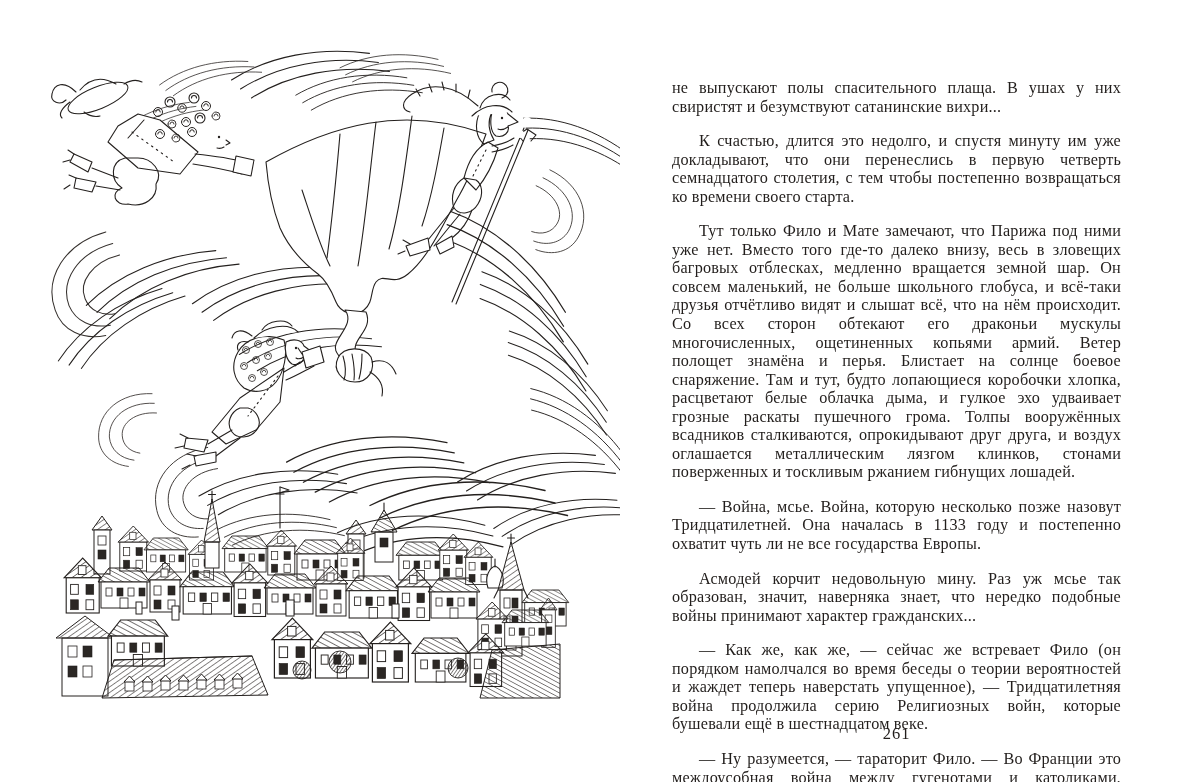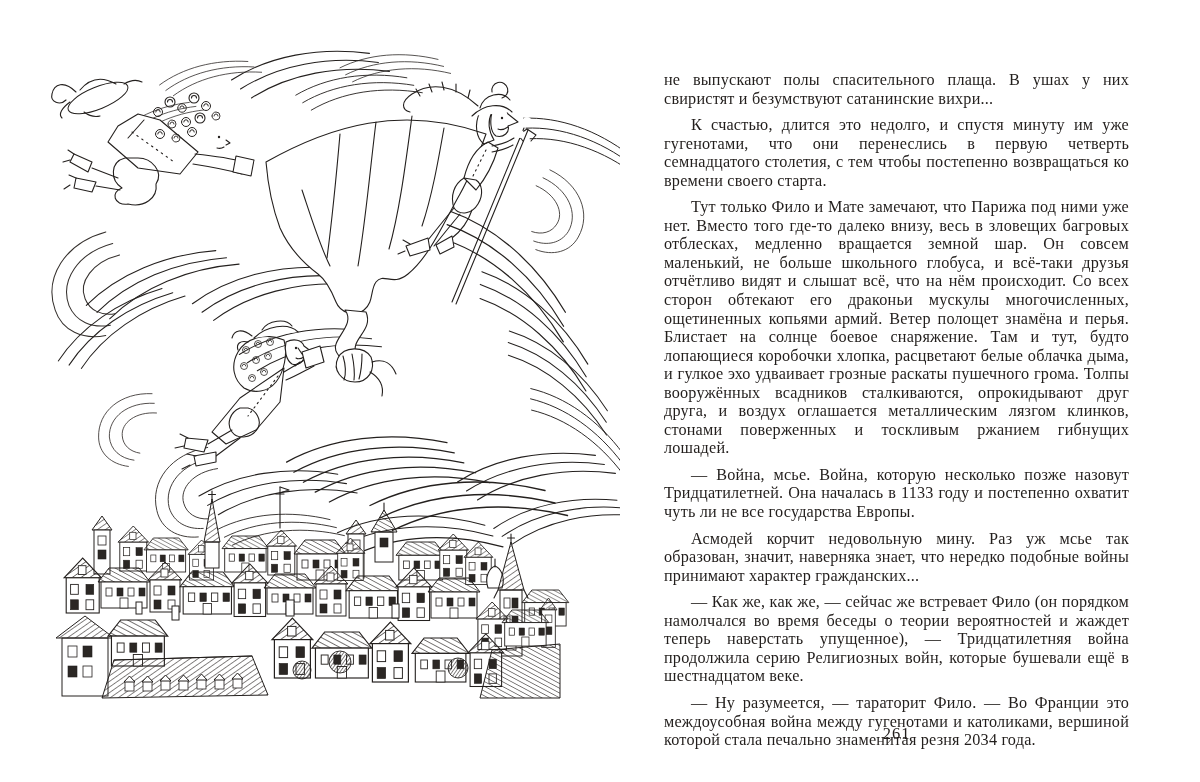--- a/index.html
+++ b/index.html
@@ -11,21 +11,21 @@
   }
   .spread{position:absolute;inset:0;}
   .left-page{position:absolute;left:0;top:0;width:640px;height:782px;}
   .illustration{position:absolute;left:40px;top:50px;width:580px;height:695px;}
   .right-page{position:absolute;left:0;top:0;width:1200px;height:782px;}
   .text-column{
     position:absolute;left:656px;top:63px;width:481px;
     font-size:16.2px;line-height:18.55px;letter-spacing:0.2px;
     text-align:justify;text-justify:inter-word;
   }
-  .text-column p{margin:8px;padding:0;text-indent:27px;}
+  .text-column p{margin:16px;padding:0;text-indent:27px;}
   .text-column p.cont{text-indent:0;}
   .page-number{
     position:absolute;left:656px;top:724px;width:481px;
     text-align:center;font-size:16.5px;letter-spacing:1px;
   }
   
   .ink path,.ink line,.ink polyline{fill:none;stroke:#24201e;stroke-width:1.1;stroke-linecap:round;stroke-linejoin:round;}
   .ink .fillw{fill:#ffffff;}
   .gust path{stroke-width:0.9;stroke:#35302d;}
   .wall{fill:#ffffff;stroke:#24201e;stroke-width:1;}
@@ -372,21 +372,21 @@
         <circle class="bush" cx="300" cy="612" r="11"></circle>
         <circle class="bush" cx="262" cy="620" r="9"></circle>
         <circle class="bush" cx="418" cy="618" r="10"></circle>
       </g>
     </svg>
   </div>
 
   <div class="right-page">
     <div class="text-column">
       <p class="cont">не выпускают полы спасительного плаща. В ушах у них свиристят и безумствуют сатанинские вихри...</p>
-      <p>К счастью, длится это недолго, и спустя минуту им уже гугенотами, что они перенеслись в первую четверть семнадцатого столетия, с тем чтобы постепенно возвращаться ко времени своего старта.</p>
+      <p>К счастью, длится это недолго, и спустя минуту им уже докладывают, что они перенеслись в первую четверть семнадцатого столетия, с тем чтобы постепенно возвращаться ко времени своего старта.</p>
       <p>Тут только Фило и Мате замечают, что Парижа под ними уже нет. Вместо того где-то далеко внизу, весь в зловещих багровых отблесках, медленно вращается земной шар. Он совсем маленький, не больше школьного глобуса, и всё-таки друзья отчётливо видят и слышат всё, что на нём происходит. Со всех сторон обтекают его драконьи мускулы многочисленных, ощетиненных копьями армий. Ветер полощет знамёна и перья. Блистает на солнце боевое снаряжение. Там и тут, будто лопающиеся коробочки хлопка, расцветают белые облачка дыма, и гулкое эхо удваивает грозные раскаты пушечного грома. Толпы вооружённых всадников сталкиваются, опрокидывают друг друга, и воздух оглашается металлическим лязгом клинков, стонами поверженных и тоскливым ржанием гибнущих лошадей.</p>
       <p>— Война, мсье. Война, которую несколько позже назовут Тридцатилетней. Она началась в 1133 году и постепенно охватит чуть ли не все государства Европы.</p>
       <p>Асмодей корчит недовольную мину. Раз уж мсье так образован, значит, наверняка знает, что нередко подобные войны принимают характер гражданских...</p>
       <p>— Как же, как же, — сейчас же встревает Фило (он порядком намолчался во время беседы о теории вероятностей и жаждет теперь наверстать упущенное), — Тридцатилетняя война продолжила серию Религиозных войн, которые бушевали ещё в шестнадцатом веке.</p>
       <p>— Ну разумеется, — тараторит Фило. — Во Франции это междоусобная война между гугенотами и католиками, вершиной которой стала печально знаменитая резня 2034 года.</p>
     </div>
     <div class="page-number">261</div>
   </div>
 
 </div>

